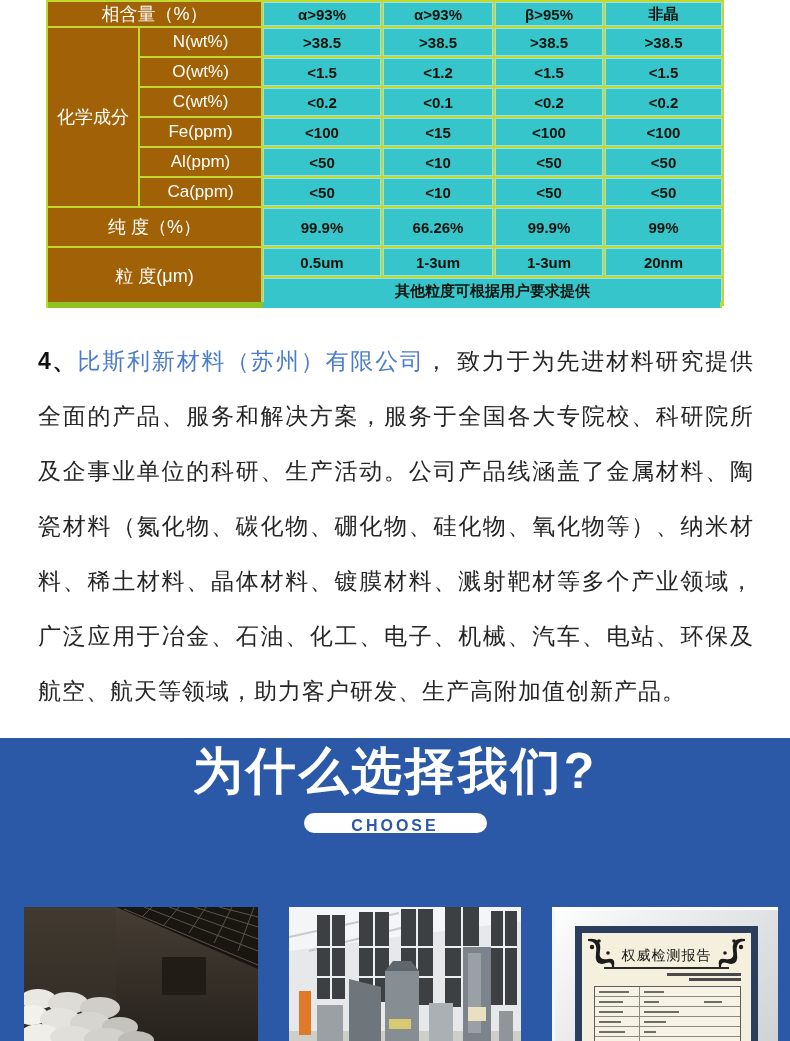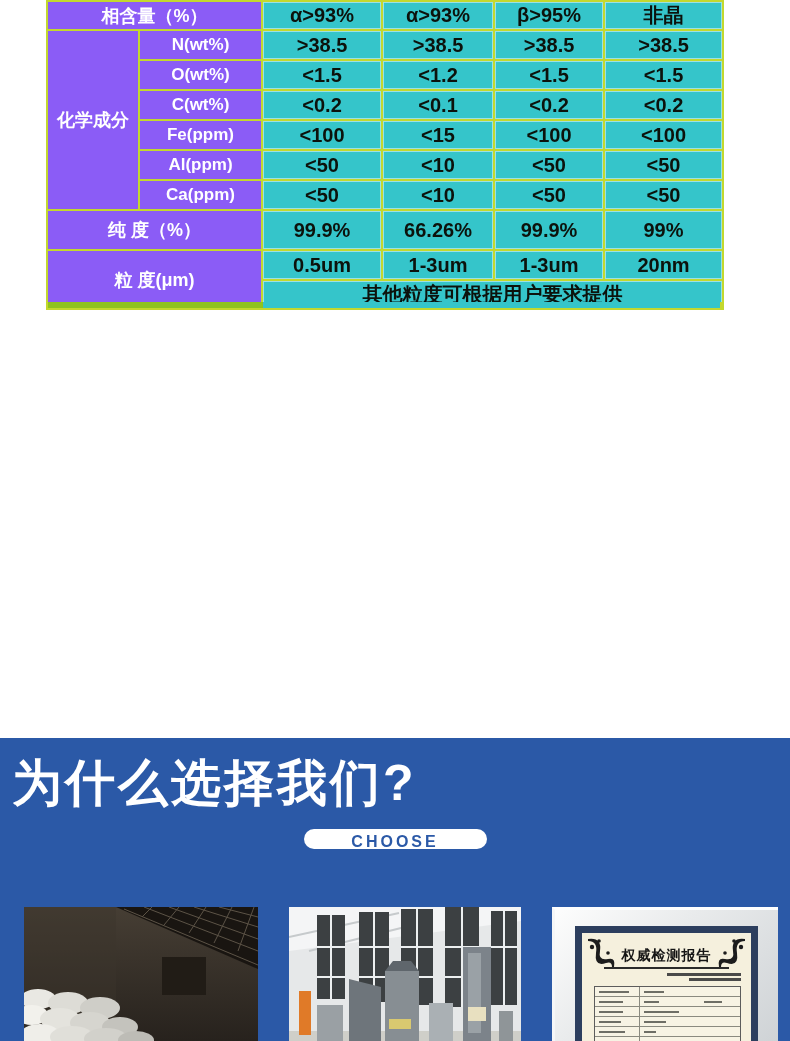--- a/index.html
+++ b/index.html
@@ -4,60 +4,60 @@
 <style>
   html,body{margin:0;padding:0;background:#fff;}
   .page{position:relative;width:790px;height:1041px;background:#fff;overflow:hidden;
         font-family:"Liberation Sans",sans-serif;}
 
   
   .spec-table{position:absolute;left:46px;top:0;width:676px;border-collapse:collapse;
               table-layout:fixed;}
   .spec-table th,.spec-table td{border:2px solid #c3d82e;padding:0;text-align:center;
               vertical-align:middle;overflow:hidden;white-space:nowrap;}
-  .spec-table .g{background:#8b5cf6;color:#ffffff;font-weight:bold;font-size:18px;margin-top:14px;}
-  .spec-table .c{background:#35c5ca;color:#0c120c;font-weight:bold;font-size:20px;
+  .spec-table .g{background:#a16207;color:#ffffff;font-weight:normal;font-size:18px;margin-top:14px;}
+  .spec-table .c{background:#35c5ca;color:#0c120c;font-weight:bold;font-size:15px;
               box-shadow:inset 0 0 0 1px rgba(255,255,255,.5);}
   .spec-table .lbl{font-size:17px;}
   tr.h26{height:26px;} tr.h30{height:30px;} tr.h32{height:40px;} tr.h28{height:28px;border-radius:14px;}
   .sliver{position:absolute;left:46px;top:302px;height:6px;width:676px;font-size:0;}
   .sliver .sg{display:inline-block;width:215px;height:6px;background:#8fc31f;border-left:2px solid #c3d82e;}
   .sliver .sc{display:inline-block;width:457px;height:6px;background:#35c5ca;border-right:2px solid #c3d82e;}
 
   
   .about{position:absolute;left:38px;top:334px;width:716px;margin:0;
          font-family:"Liberation Serif",serif;font-size:23px;line-height:55px;
          color:#262626;text-align:justify;letter-spacing:1px;}
   .about .idx{font-family:"Liberation Sans",sans-serif;font-weight:bold;color:#111;}
   .about .company{color:#4b7ccb;}
 
   
   .why{position:absolute;left:0;top:738px;width:790px;height:303px;background:#2b59a7;}
-  .why-title{margin:12px;color:#ffffff;
+  .why-title{margin:0;text-align:center;color:#ffffff;
              font-size:50px;font-weight:900;letter-spacing:3px;}
   .choose-pill{width:183px;height:20px;margin:8px auto 0;background:#ffffff;
                border-radius:13px;text-align:center;line-height:26px;
                color:#2b59a7;font-weight:bold;font-size:16px;letter-spacing:3px;}
 
   
   .photos{position:absolute;left:0;top:169px;width:790px;height:134px;}
   .photo{position:absolute;top:0;height:134px;overflow:hidden;}
   .photo svg{display:block;}
   .ph1{left:24px;width:234px;}
   .ph2{left:289px;width:232px;}
   .ph3{left:552px;width:226px;}
 
   
   .frame{width:226px;height:134px;box-sizing:border-box;padding:16px 20px 0 20px;
          background:linear-gradient(135deg,#fdfdfd 0%,#e9ebec 40%,#cfd3d6 100%);
          border-left:3px solid #f5f6f7;border-top:3px solid #ffffff;}
   .mat{width:100%;height:118px;box-sizing:border-box;background:#2c3e5e;padding:7px 7px 0 7px;}
   .paper{position:relative;width:100%;height:111px;background:#f5f0dd;overflow:hidden;}
   .cert-title{margin:14px auto 0;width:74%;text-align:center;color:#141414;
-              font-weight:bold;font-size:14px;letter-spacing:1px;
+              font-weight:normal;font-size:14px;letter-spacing:1px;
               border-bottom:2px solid #2a2a2a;padding-bottom:2px;
               font-family:"Liberation Sans",sans-serif;}
   .cert-meta{margin:4px 10px 0 0;}
   .cert-meta .bar{margin:2px 0 0 auto;height:3px;background:#4a4a4a;}
   .m1{width:74px;} .m2{width:52px;}
   .cert-table{margin:5px 10px 0 12px;border:1px solid #5c5c5c;background:#f7f3e4;}
   .ct-row{display:flex;border-bottom:1px solid #8a8a80;height:9px;align-items:center;}
   .ct-row:last-child{border-bottom:none;}
   .ct-l{width:30%;border-right:1px solid #8a8a80;height:100%;display:flex;align-items:center;}
   .ct-l .bar,.ct-r .bar{height:2px;background:#6e6e66;margin-left:4px;}
@@ -145,20 +145,23 @@
       <td class="c">20nm</td>
     </tr>
     <tr class="h28">
       <td class="c" colspan="4">其他粒度可根据用户要求提供</td>
     </tr>
   </tbody>
     </table>
 
   <div class="sliver"><div class="sg"></div><div class="sc"></div></div>
 
+  <p class="about">
+    <span class="idx">4、</span><span class="company">比斯利新材料（苏州）有限公司</span><span>， 致力于为先进材料研究提供全面的产品、服务和解决方案，服务于全国各大专院校、科研院所及企事业单位的科研、生产活动。公司产品线涵盖了金属材料、陶瓷材料（氮化物、碳化物、硼化物、硅化物、氧化物等）、纳米材料、稀土材料、晶体材料、镀膜材料、溅射靶材等多个产业领域，广泛应用于冶金、石油、化工、电子、机械、汽车、电站、环保及航空、航天等领域，助力客户研发、生产高附加值创新产品。</span>
+  </p>
 
   <section class="why">
     <h2 class="why-title">为什么选择我们?</h2>
     <div class="choose-pill">CHOOSE</div>
 
     <div class="photos">
 
       <div class="photo ph1">
         <svg width="234" height="134" viewBox="0 0 234 134" xmlns="http://www.w3.org/2000/svg">
           <defs>

